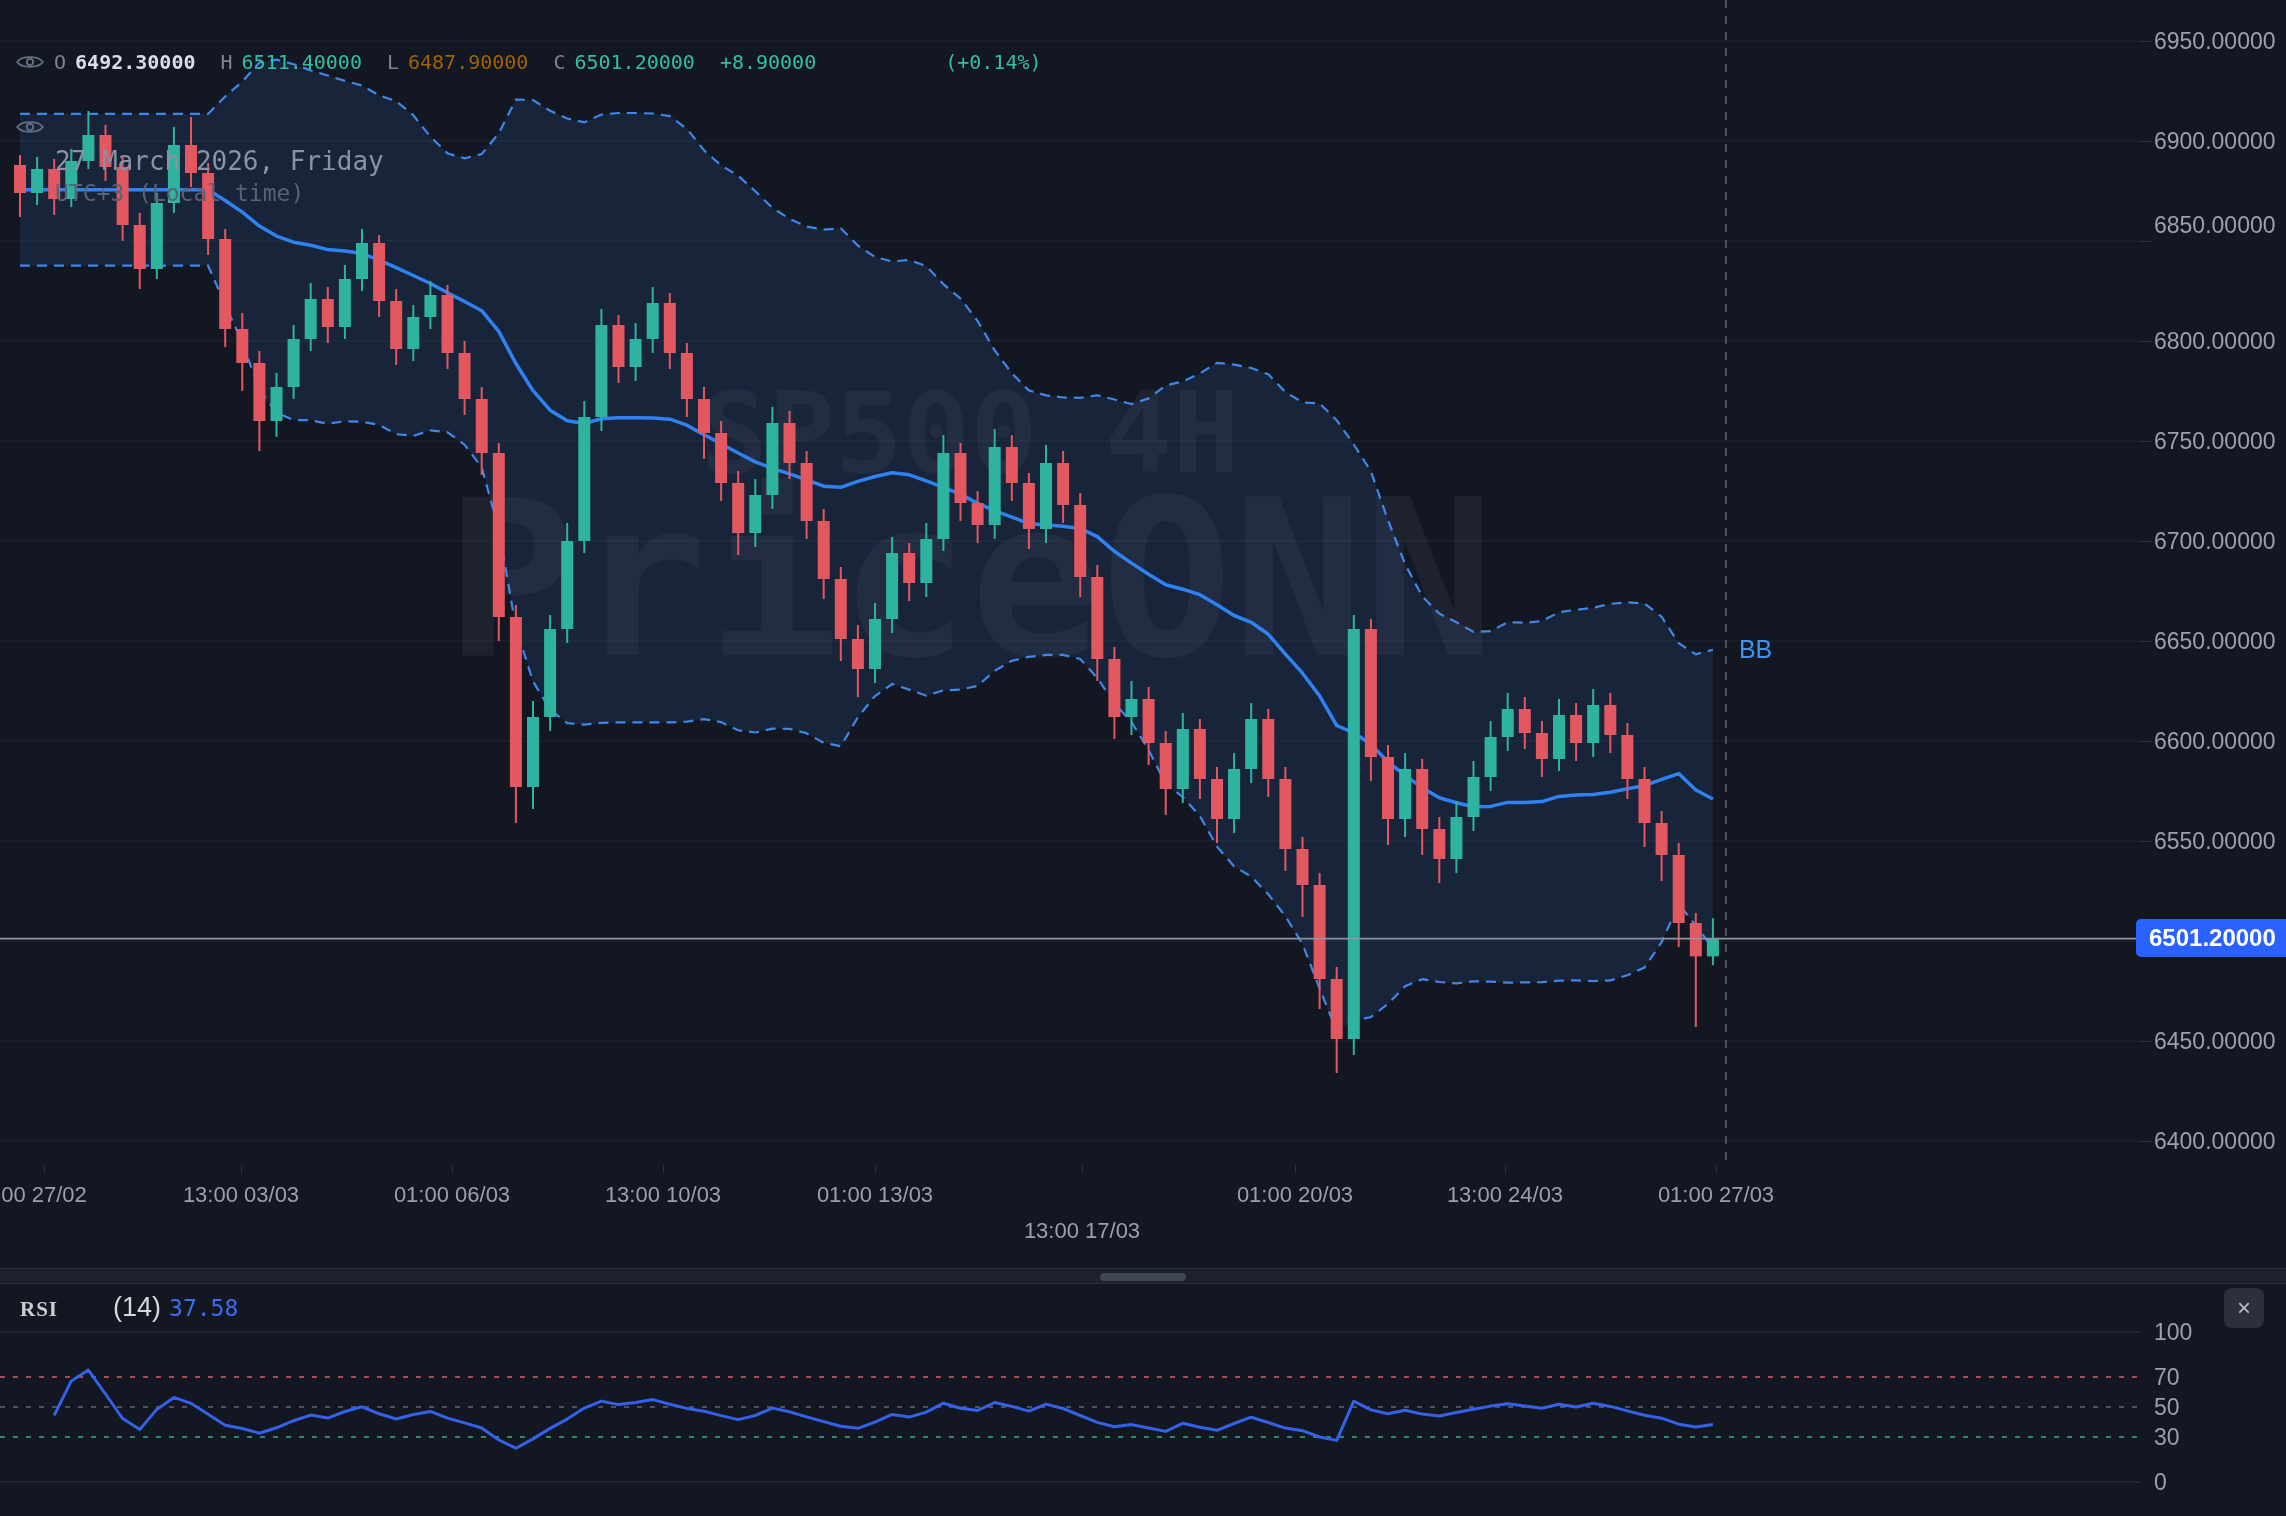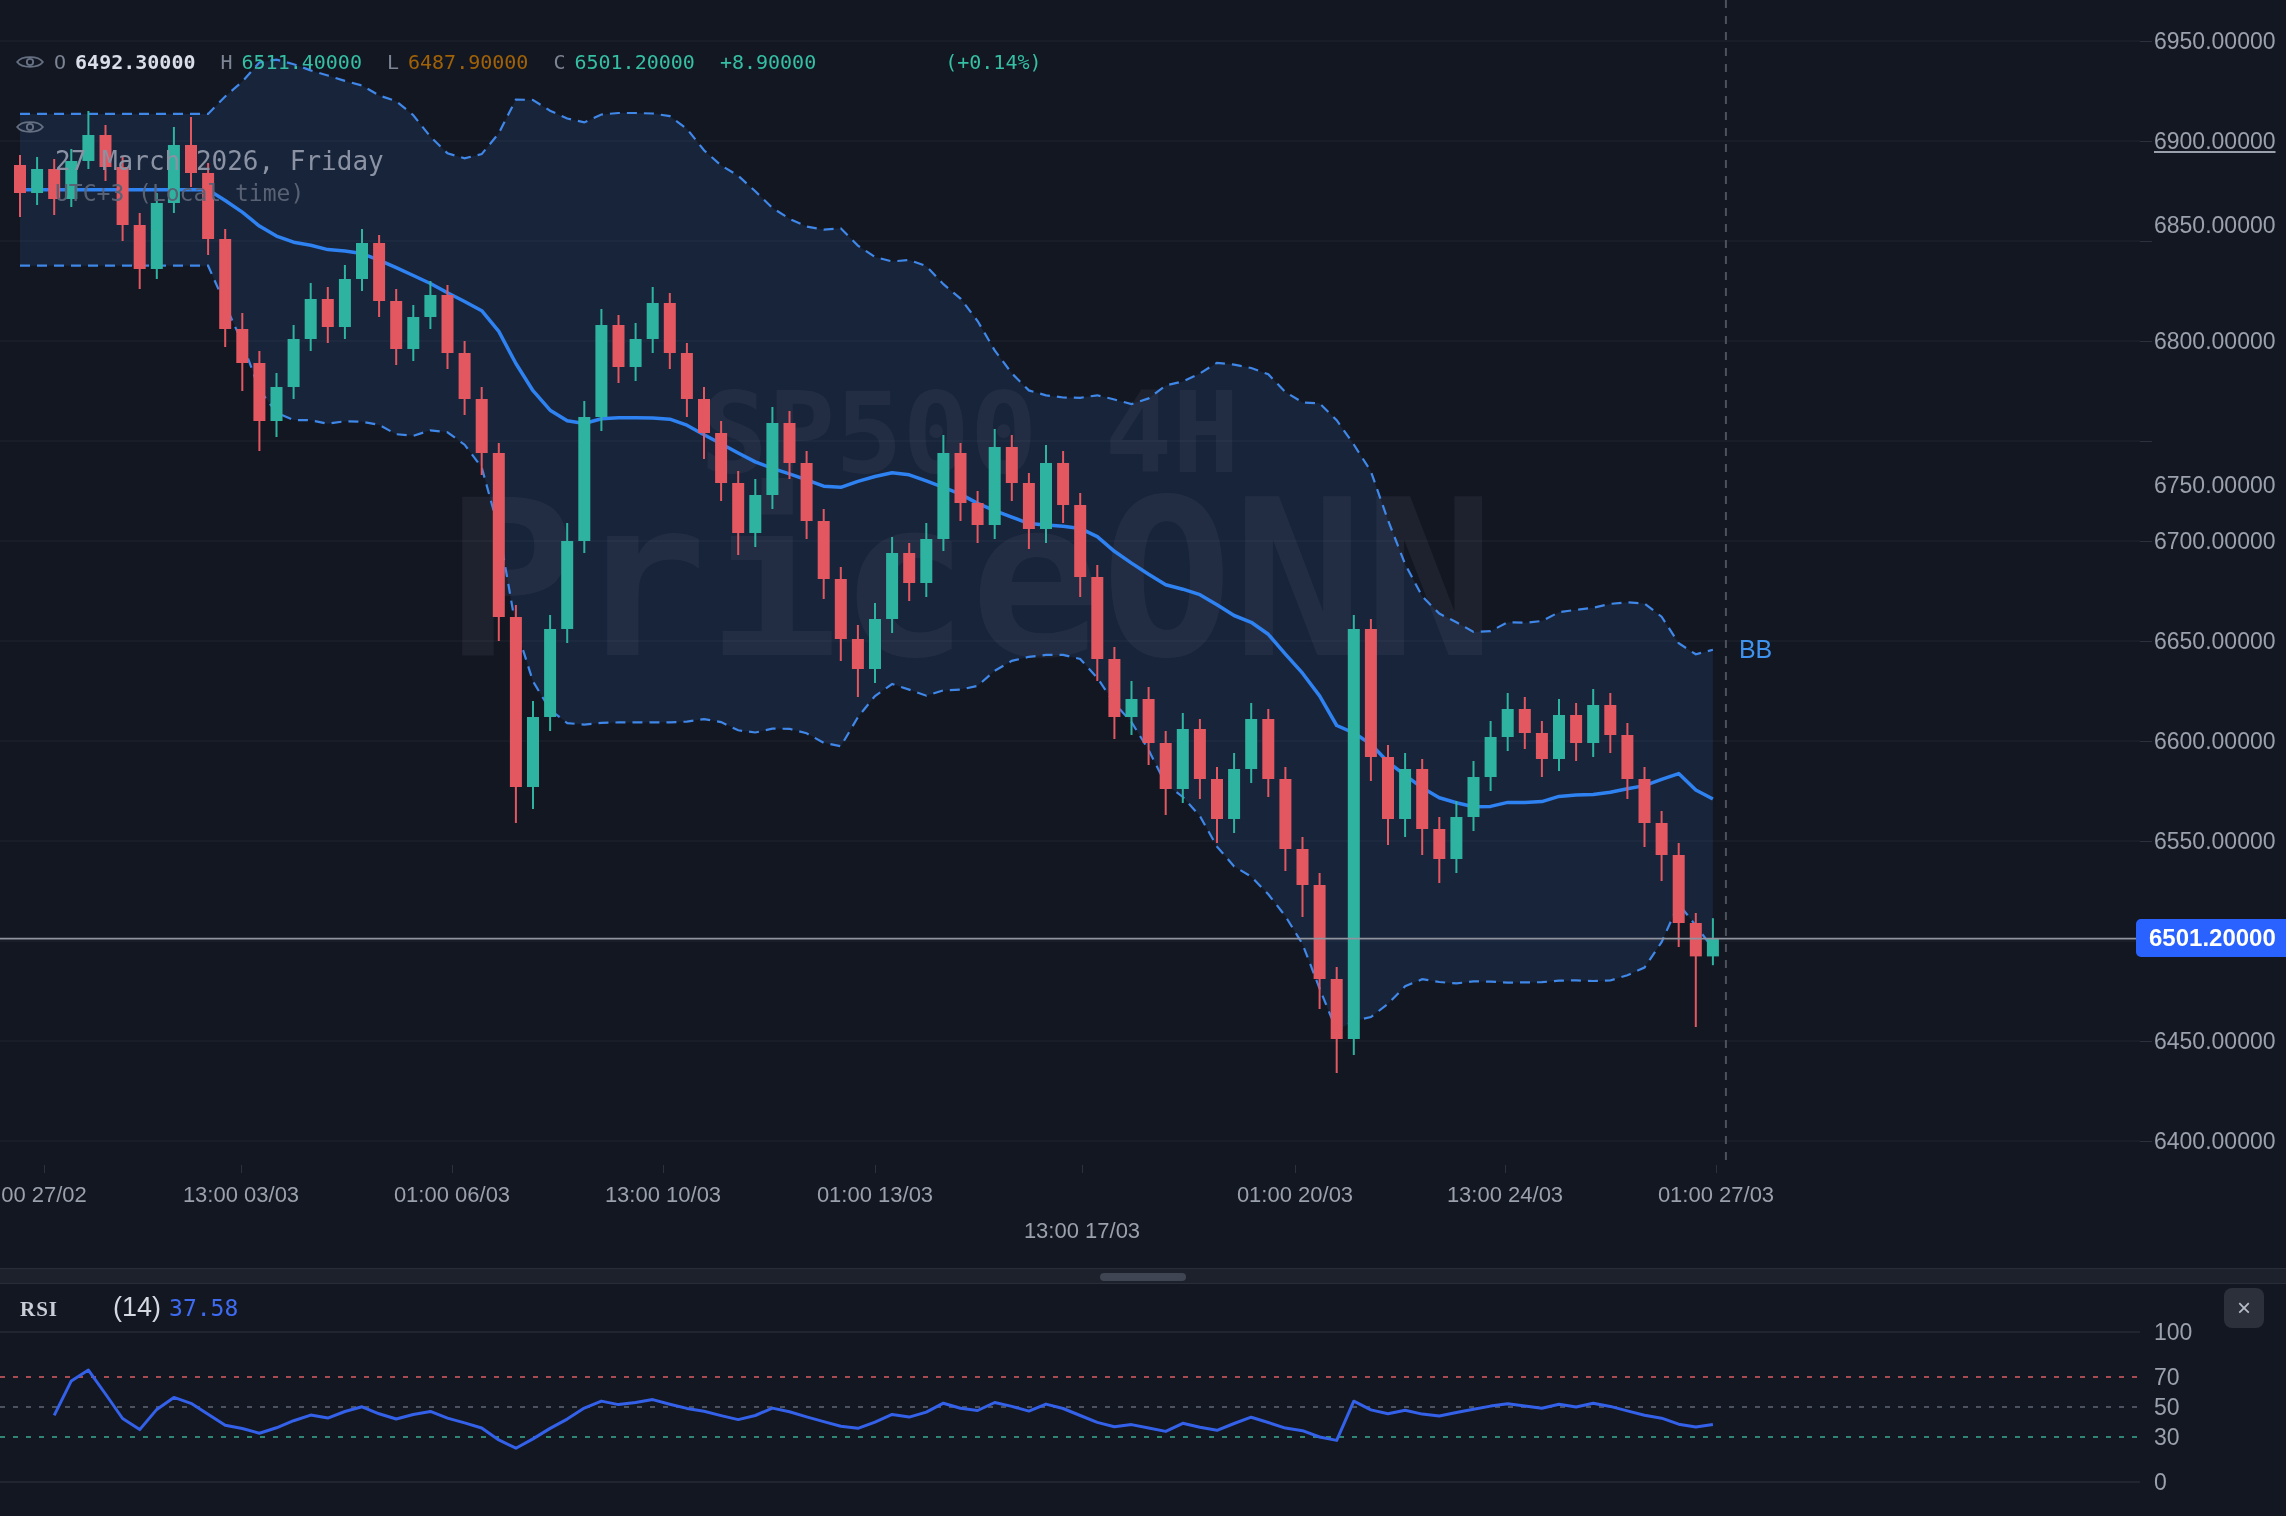--- a/index.html
+++ b/index.html
@@ -324,27 +324,27 @@
     <span class="v-up pct">(+0.14%)</span>
   </div>
 
   <div id="date-line" class="overlay">27 March 2026, Friday</div>
   <div id="tz-line" class="overlay">UTC+3 (Local time)</div>
 
   <div id="price-axis">
       <div class="pa-tick" style="top: 41px;"></div>
       <div class="pa-label" style="top: 28px;">6950.00000</div>
       <div class="pa-tick" style="top: 141px;"></div>
-      <div class="pa-label" style="top: 128px; text-decoration: underline;">6900.00000</div>
+      <div class="pa-label" style="top: 128px;">6900.00000</div>
       <div class="pa-tick" style="top: 241px;"></div>
       <div class="pa-label" style="top: 212px;">6850.00000</div>
       <div class="pa-tick" style="top: 341px;"></div>
       <div class="pa-label" style="top: 328px;">6800.00000</div>
       <div class="pa-tick" style="top: 441px;"></div>
-      <div class="pa-label" style="top: 428px; margin-top: 44px;">6750.00000</div>
+      <div class="pa-label" style="top: 428px;">6750.00000</div>
       <div class="pa-tick" style="top: 541px;"></div>
       <div class="pa-label" style="top: 528px;">6700.00000</div>
       <div class="pa-tick" style="top: 641px;"></div>
       <div class="pa-label" style="top: 628px;">6650.00000</div>
       <div class="pa-tick" style="top: 741px;"></div>
       <div class="pa-label" style="top: 728px;">6600.00000</div>
       <div class="pa-tick" style="top: 841px;"></div>
       <div class="pa-label" style="top: 828px;">6550.00000</div>
       <div class="pa-tick" style="top: 941px;"></div>
       <div class="pa-label" style="top: 928px;">6500.00000</div>

